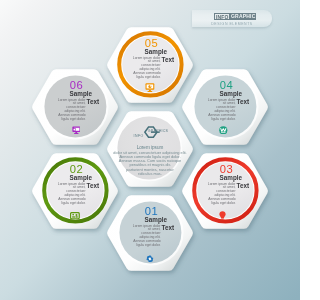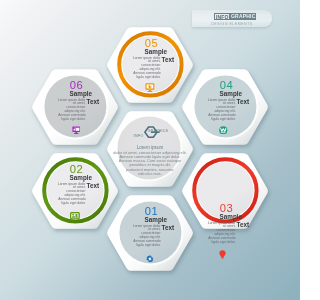--- a/index.html
+++ b/index.html
@@ -166,21 +166,21 @@
    <div>adipiscing elit.</div>
    <div>Aenean commodo</div>
    <div>ligula eget dolor.</div>
   </div>
   <svg class="segicon" viewBox="0 0 16 16" style="left:38.30px;top:46.10px;width:8.60px;height:8.60px;">
         <circle cx="8" cy="8" r="7.6" fill="#20a183"></circle>
         <path d="M3.3 4.8 L5.1 9.6 L8.0 5.2 L10.9 9.6 L12.7 4.8" fill="none" stroke="#ffffff" stroke-width="1.9" stroke-linejoin="round" stroke-linecap="round"></path>
         <path d="M4.6 11.6 h6.8" stroke="#ffffff" stroke-width="1.7" stroke-linecap="round"></path>
       </svg>
  </div>
- <div class="segment" style="left:181.0px;top:163.5px;margin-top:39px;">
+ <div class="segment" style="left:181.0px;top:163.5px;">
   <div class="segnum" style="color:#ef3b2c">03</div>
   <div class="segtitle"><span>Sample</span><span class="t2">Text</span></div>
   <div class="segbody">
    <div>Lorem ipsum dolor</div>
    <div>sit amet,</div>
    <div>consectetuer</div>
    <div>adipiscing elit.</div>
    <div>Aenean commodo</div>
    <div>ligula eget dolor.</div>
   </div>

